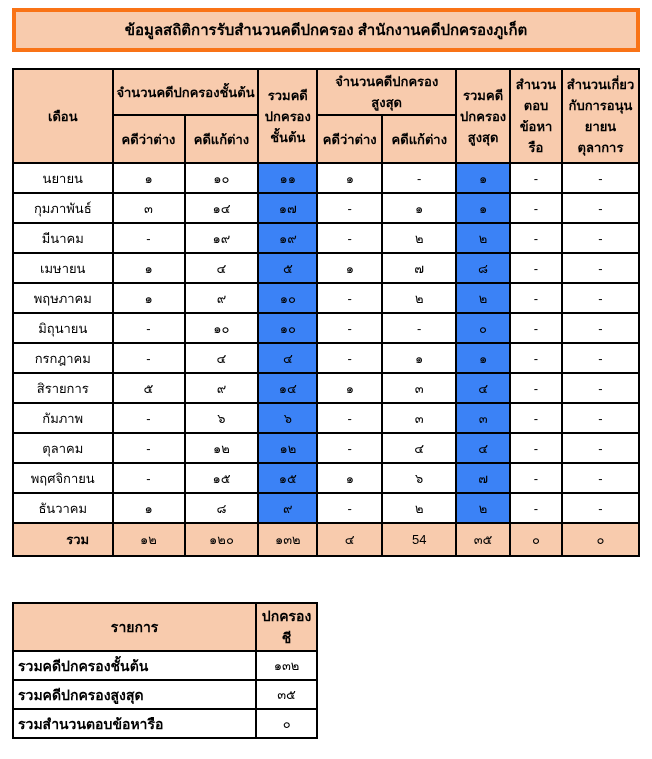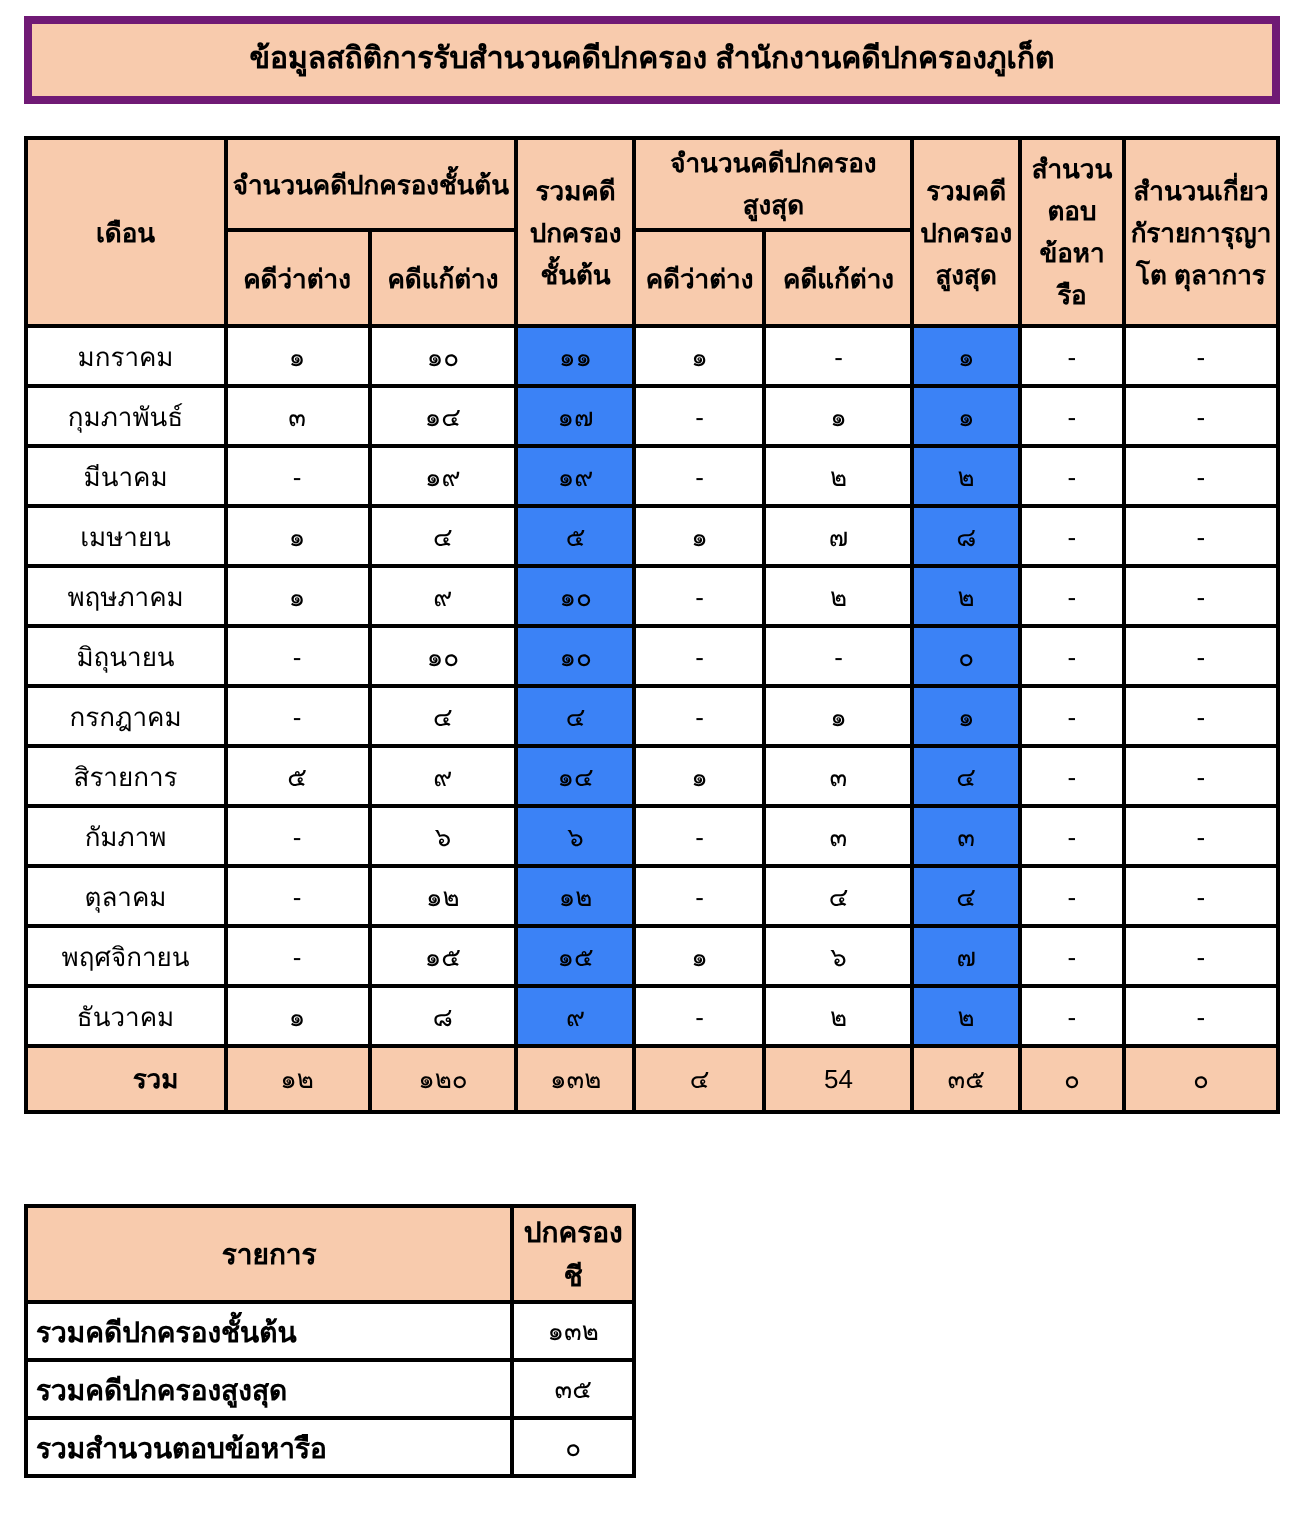--- a/index.html
+++ b/index.html
@@ -13,21 +13,21 @@
     width: 652px;
     height: 759px;
     box-sizing: border-box;
     padding: 8px 12px;
     background: #ffffff;
   }
   
   .title-box {
     box-sizing: border-box;
     width: 628px;
-    border: 4px solid #701a75;
+    border: 4px solid #f97316;
     background: #F8CBAD;
     text-align: center;
     font-weight: bold;
     font-size: 15px;
     padding: 5px 4px 6px 4px;
     margin-bottom: 16px;
   }
   .title-box .line { line-height: 25px; }
 
   
@@ -98,32 +98,32 @@
       <col style="width:12.3%">
     </colgroup>
     <thead>
       <tr class="h1">
         <th rowspan="2">เดือน</th>
         <th colspan="2">จำนวนคดีปกครองชั้นต้น</th>
         <th rowspan="2">รวมคดีปกครองชั้นต้น</th>
         <th colspan="2">จำนวนคดีปกครองสูงสุด</th>
         <th rowspan="2">รวมคดีปกครองสูงสุด</th>
         <th rowspan="2">สำนวนตอบข้อหารือ</th>
-        <th rowspan="2">สำนวนเกี่ยวกัรายการุญาโต ตุลาการ</th>
+        <th rowspan="2">สำนวนเกี่ยวกับการอนุนยายน ตุลาการ</th>
       </tr>
       <tr class="h2">
         <th>คดีว่าต่าง</th>
         <th>คดีแก้ต่าง</th>
         <th>คดีว่าต่าง</th>
         <th>คดีแก้ต่าง</th>
       </tr>
     </thead>
     <tbody id="main-tbody">
         <tr>
-          <td class="month">มกราคม</td>
+          <td class="month">นยายน</td>
           <td>๑</td>
           <td>๑๐</td>
           <td class="peach">๑๑</td>
           <td>๑</td>
           <td>-</td>
           <td class="peach">๑</td>
           <td>-</td>
           <td>-</td>
         </tr>
         <tr>

